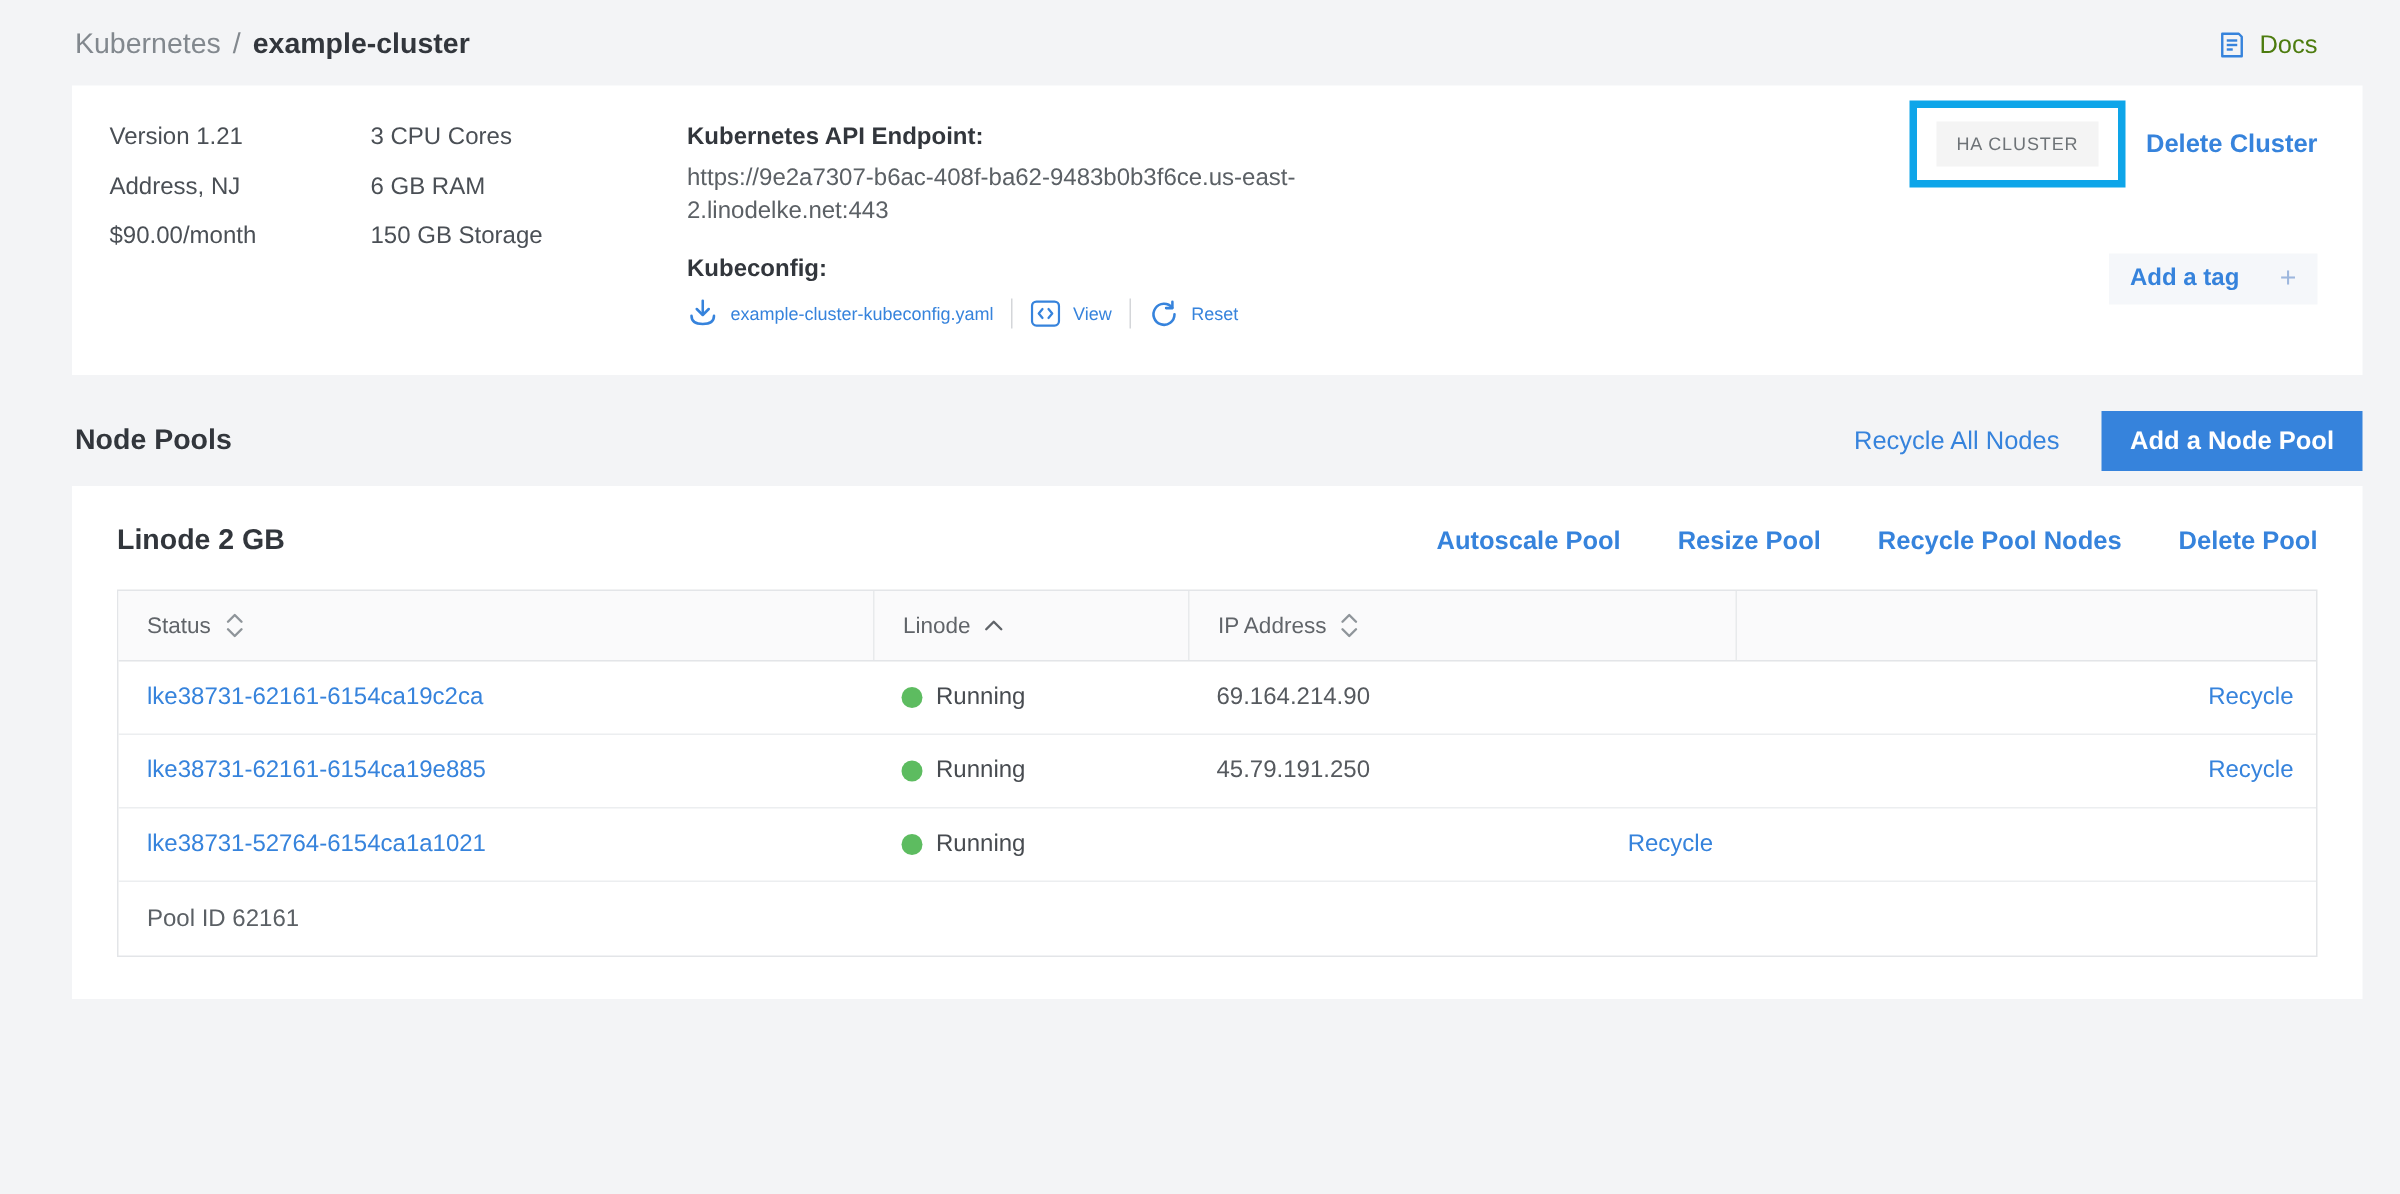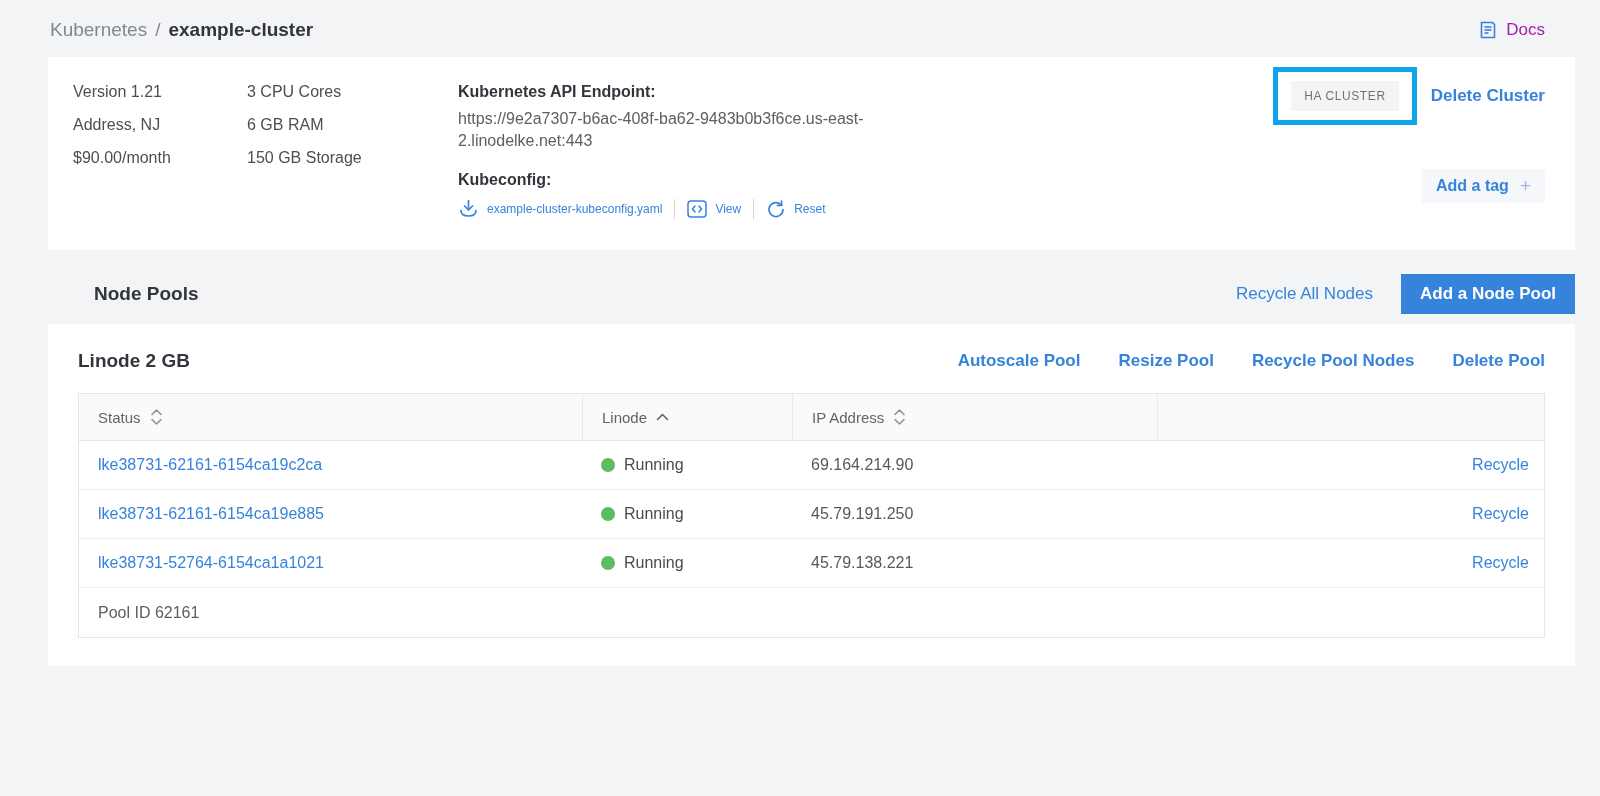--- a/index.html
+++ b/index.html
@@ -11,21 +11,21 @@
     overflow:hidden;
   }
   a { text-decoration:none; cursor:pointer; }
 
   
   .topbar { display:flex; justify-content:space-between; align-items:center; padding:16px 55px 14px 50px; height:57px; }
   .breadcrumb { font-size:19px; display:flex; align-items:center; gap:8px; }
   .crumb-link { color:#82888e; }
   .crumb-sep { color:#82888e; }
   .crumb-current { font-weight:700; color:#32363c; }
-  .docs-link { display:flex; align-items:center; gap:8px; color:#a21caf; font-size:17px;text-align:right; }
+  .docs-link { display:flex; align-items:center; gap:8px; color:#4d7c0f; font-size:17px;text-align:right; }
 
   
   .summary-card {
     margin:0 25px 0 48px; background:#fff; min-height:193px;
     display:flex; padding:26px 30px 26px 25px;
   }
   .specs { display:flex; }
   .spec-col { list-style:none; display:flex; flex-direction:column; gap:15px; font-size:16px; color:#4a4f55; }
   .spec-col.c1 { width:174px; }
   .spec-col.c2 { width:211px; }
@@ -35,26 +35,26 @@
   .kc-label { font-weight:700; color:#32363c; margin-bottom:9px; }
   .kc-row { display:flex; align-items:center; color:#3683dc; }
   .kc-row a { display:flex; align-items:center; gap:8px; color:#3683dc; font-size:12px; }
   .vsep { width:1px; height:20px; background:#d4d6d9; margin:0 12px; }
 
   .summary-right { margin-left:auto; display:flex; flex-direction:column; align-items:flex-end; }
   .ha-row { display:flex; align-items:center; gap:14px; margin-top:-16px; }
   .ha-annotation { border:5px solid #0ea5e9; background:#fff; padding:9px 13px; }
   .ha-chip { background:#f4f4f4; color:#6e7377; font-size:12px; letter-spacing:0.6px; padding:8px 13px; display:inline-block; white-space:nowrap; }
   .delete-cluster { color:#3683dc; font-size:17px; font-weight:700; }
-  .add-tag { margin-top:44px; background:#f5f7fa; padding:8px 14px; display:flex; align-items:center; gap:11px; color:#3683dc; font-weight:700; font-size:16px; cursor:pointer; }
+  .add-tag { margin-top:44px; background:#f5f7fa; padding:8px 14px; display:flex; align-items:center; gap:27px; color:#3683dc; font-weight:700; font-size:16px; cursor:pointer; }
   .plus-glyph { color:#9db7dd; font-weight:400; font-size:19px; line-height:14px; }
 
   
   .pools-row { display:flex; align-items:center; margin:24px 25px 10px 50px; }
-  .pools-title { font-size:19px; font-weight:700; color:#32363c; flex:1;margin-left:44px; }
+  .pools-title { font-size:19px; font-weight:700; color:#32363c; flex:1; }
   .recycle-all { color:#3683dc; font-weight:400; font-size:17px; margin-right:28px; }
   .add-pool-btn { background:#3683dc; color:#fff; font-weight:700; font-size:17px; border:none; height:40px; padding:0 19px; font-family:inherit; cursor:pointer; }
 
   
   .pool-card { margin:0 25px; margin-left:48px; background:#fff; padding:26px 30px 28px 30px; }
   .pool-head { display:flex; align-items:center; margin-bottom:21px; }
   .pool-name { font-size:19px; font-weight:700; color:#32363c; flex:1; }
   .pool-links { display:flex; gap:38px; }
   .pool-links a { color:#3683dc; font-weight:700; font-size:17px; }
 
@@ -230,19 +230,18 @@
       <div class="td ip-cell">45.79.191.250</div>
       <div class="action-cell"><a>Recycle</a></div>
     </div>
 
     <div class="trow">
       <div class="td"><a class="linode-link">lke38731-52764-6154ca1a1021</a></div>
       <div class="td status-cell">
         <span class="dot"></span>
         <span>Running</span>
       </div>
-      <div class="td ip-cell">45.79.138.221</div>
       <div class="action-cell"><a>Recycle</a></div>
     </div>
 
     <div class="tfoot">Pool ID 62161</div>
   </div>
 </section>
 
 </body></html>

